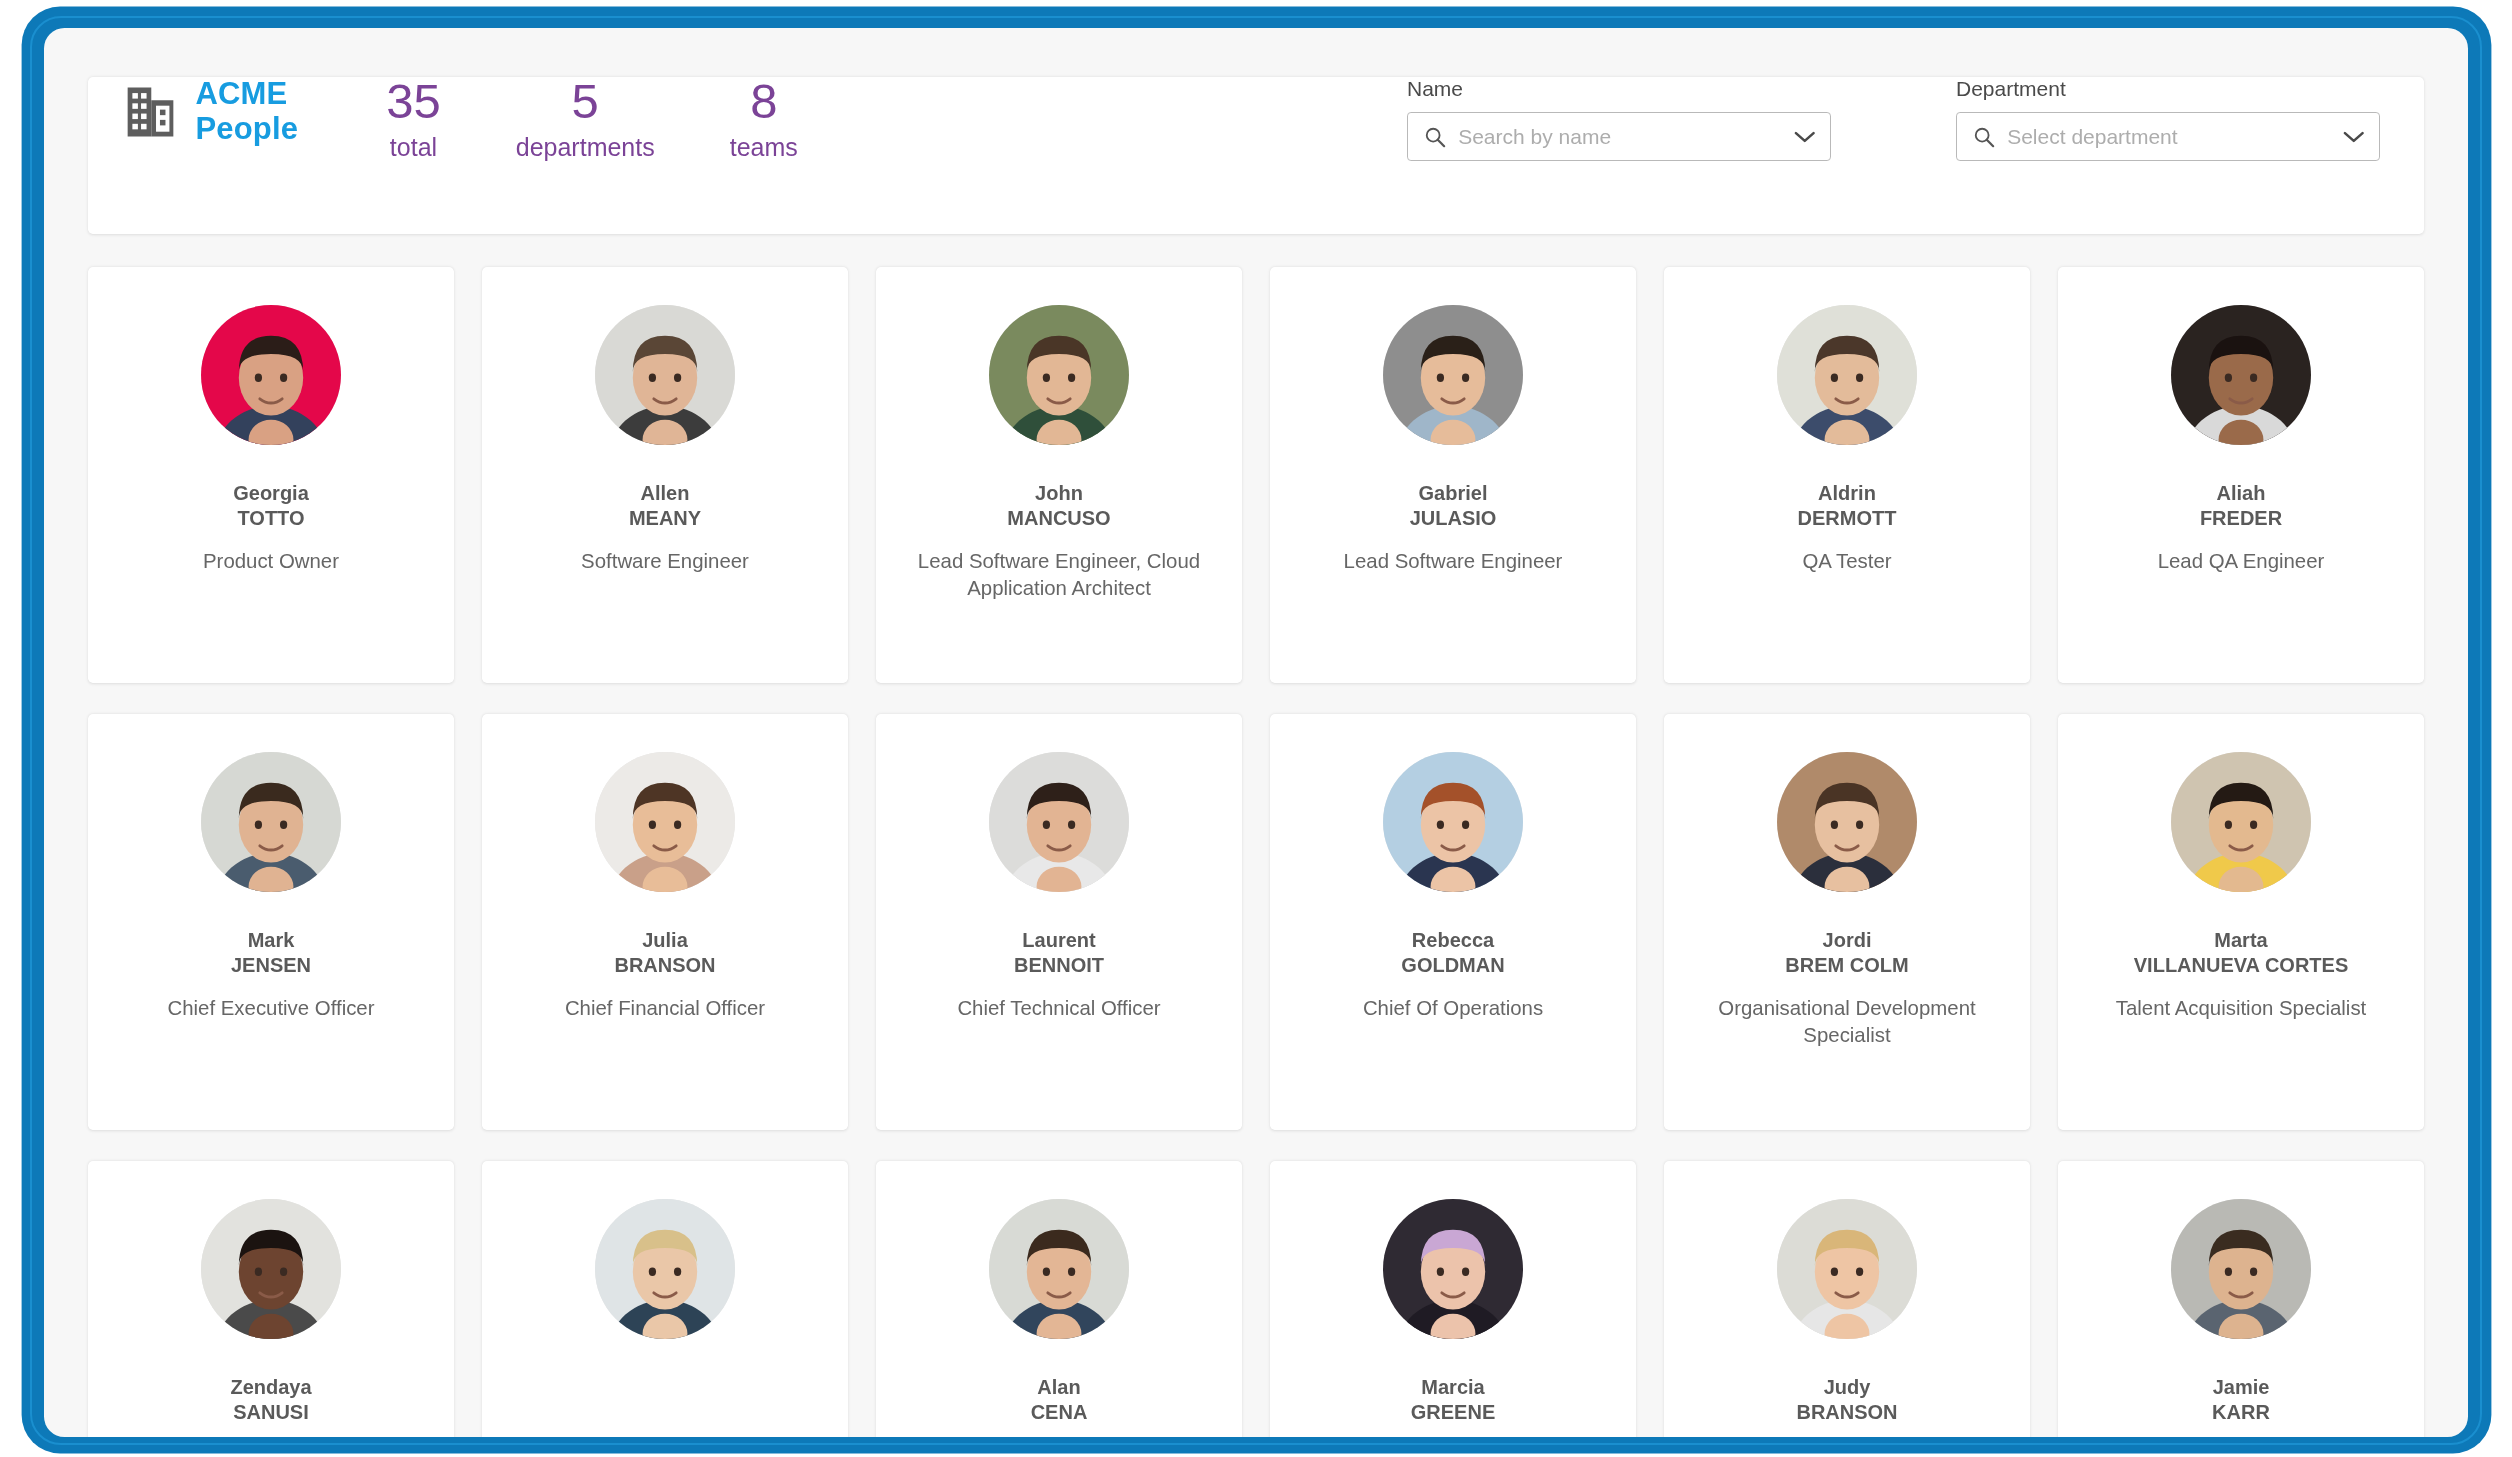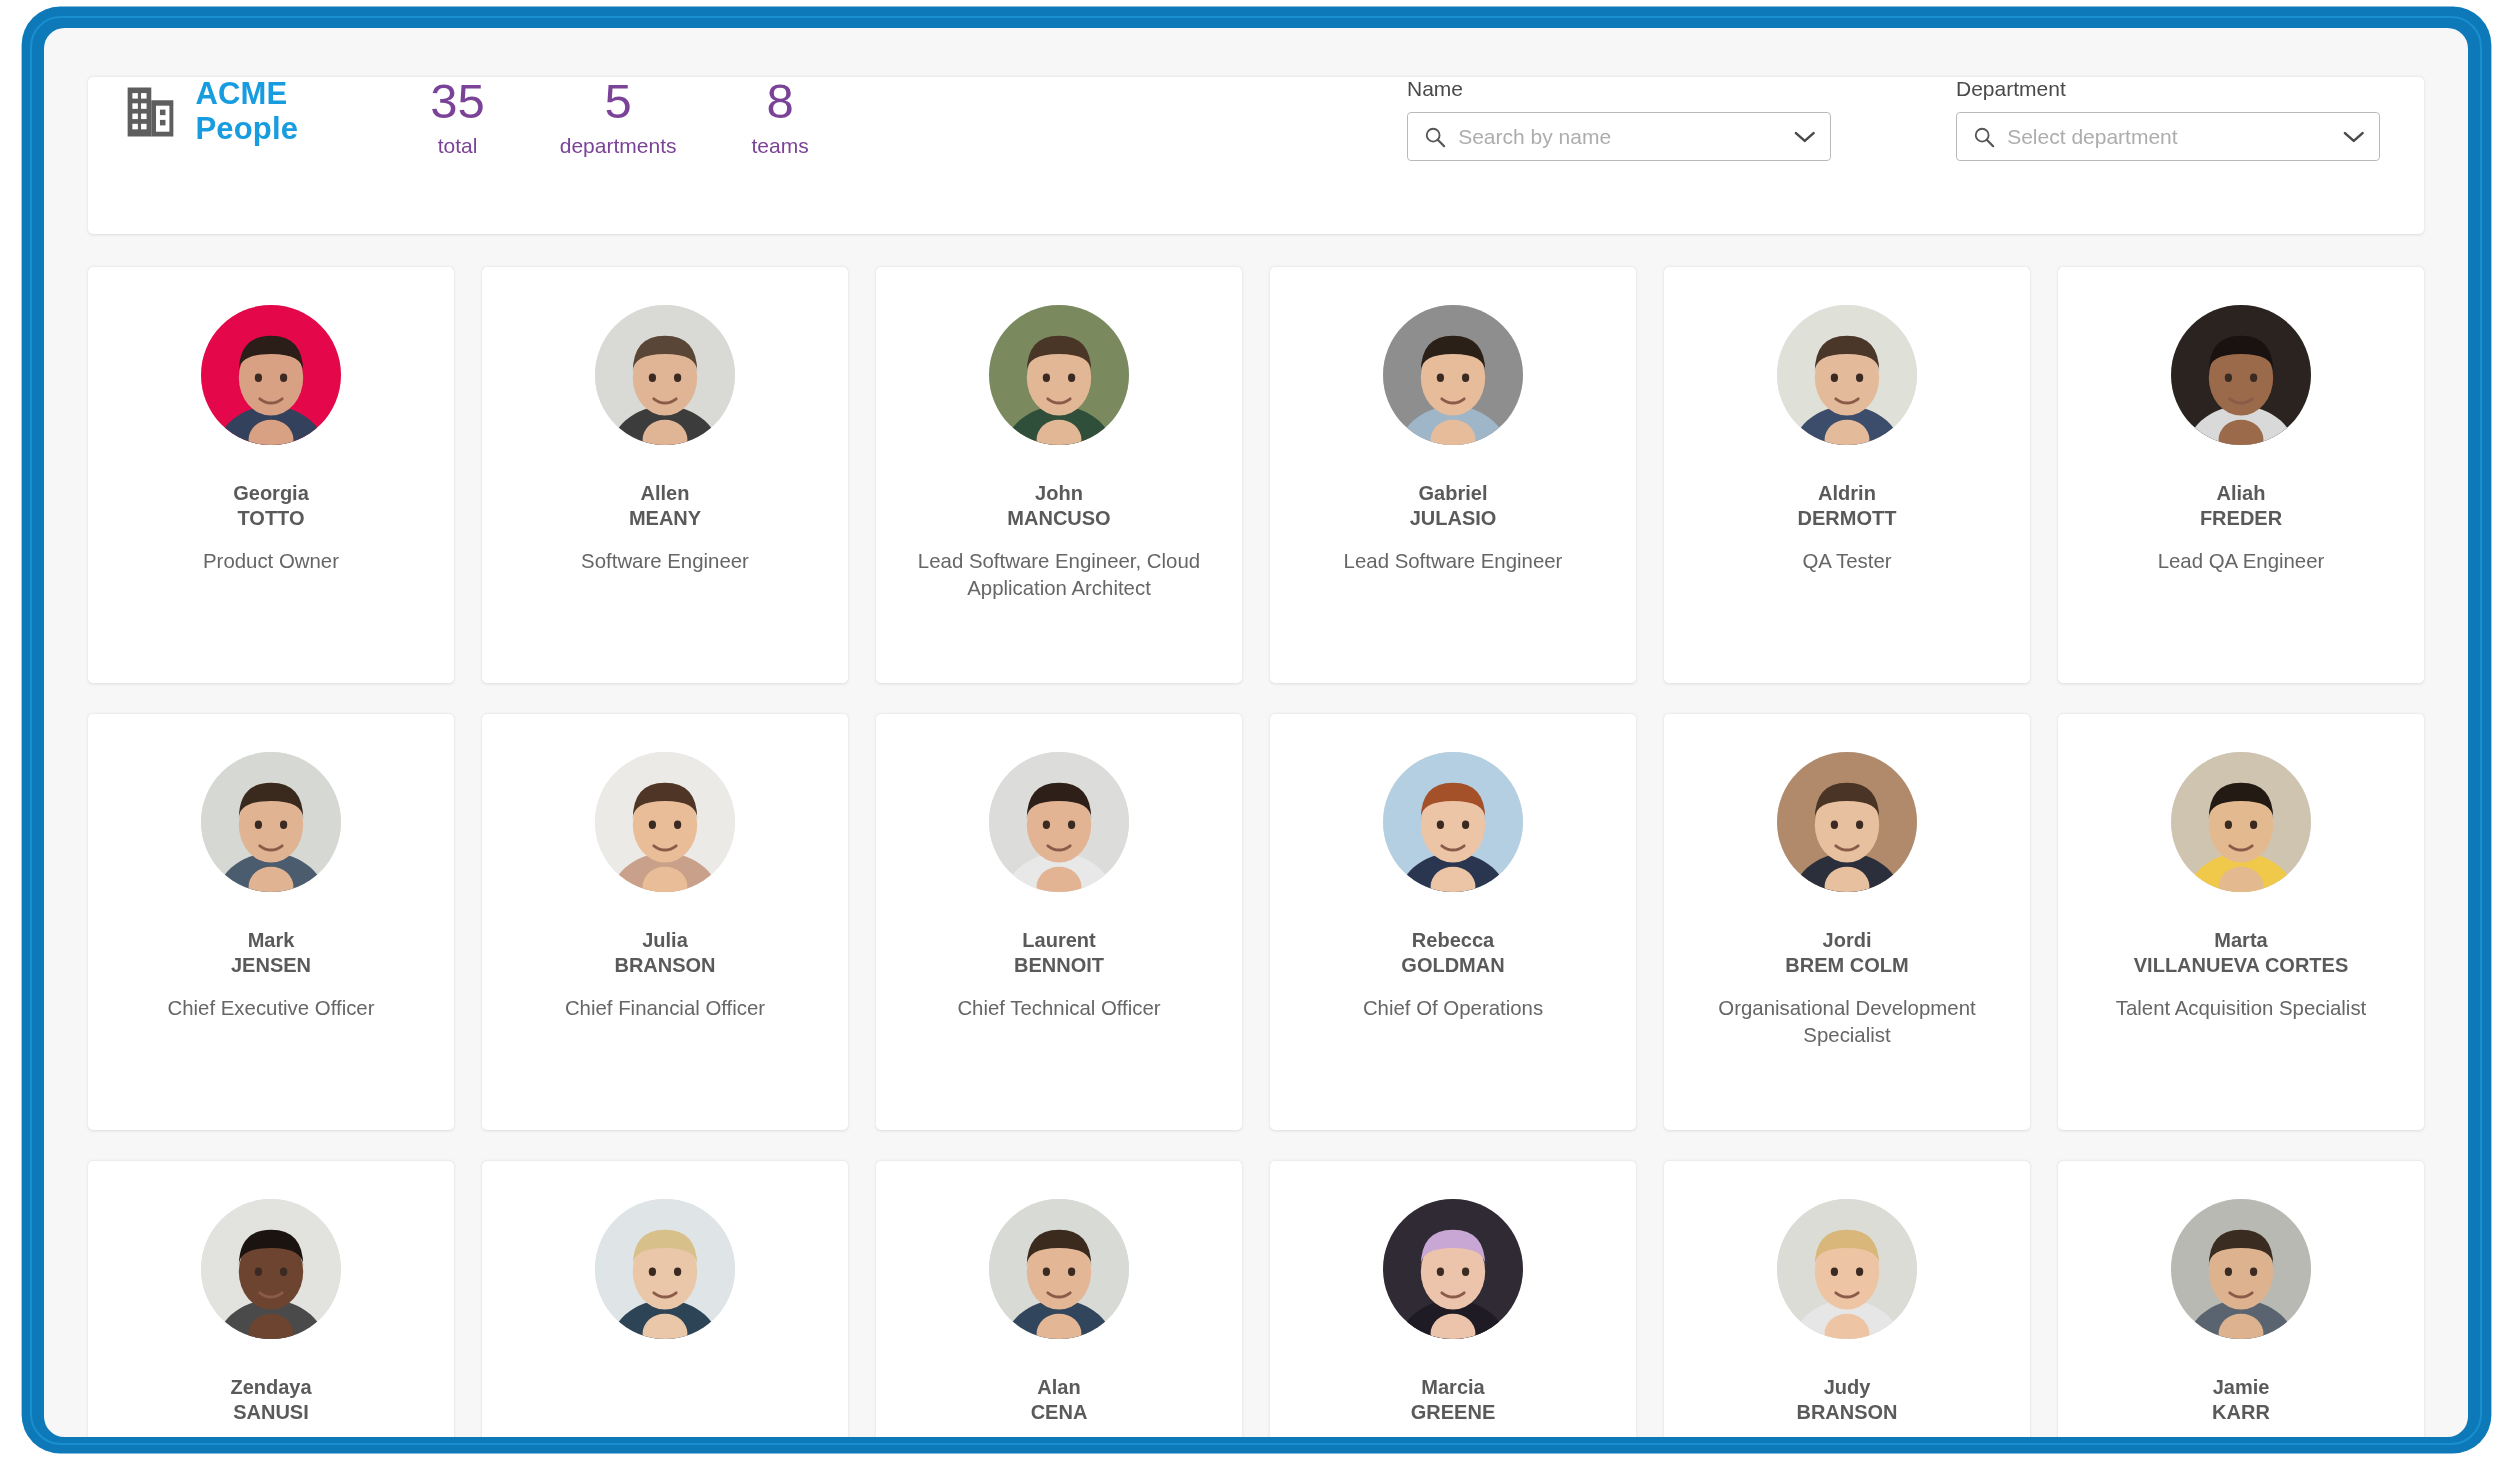--- a/index.html
+++ b/index.html
@@ -71,31 +71,31 @@
     color: #179ce0;
     font-size: 31px;
     font-weight: bold;
     line-height: 1.12;
     letter-spacing: 0.2px;
   }
   .brand-name .line2 { display: block; }
 
   
   .stats { display: flex; align-items: flex-start; margin-left: 88px; }
-  .stat { text-align: center; margin-left: 44px; }
+  .stat { text-align: center; }
   .stat + .stat { margin-left: 75px; }
   .stat-value {
     color: #7b4397;
     font-size: 49px;
     font-weight: 300;
     line-height: 1;
   }
   .stat-label {
     color: #7b4397;
-    font-size: 21px;
+    font-size: 25px;
     font-weight: 400;
     margin-top: 9.4px;
     line-height: 1;
   }
 
   
   .filters { margin-left: auto; display: flex; gap: 125px; }
   .field { width: 424px; }
   .field-label {
     color: #4a4a4a;

